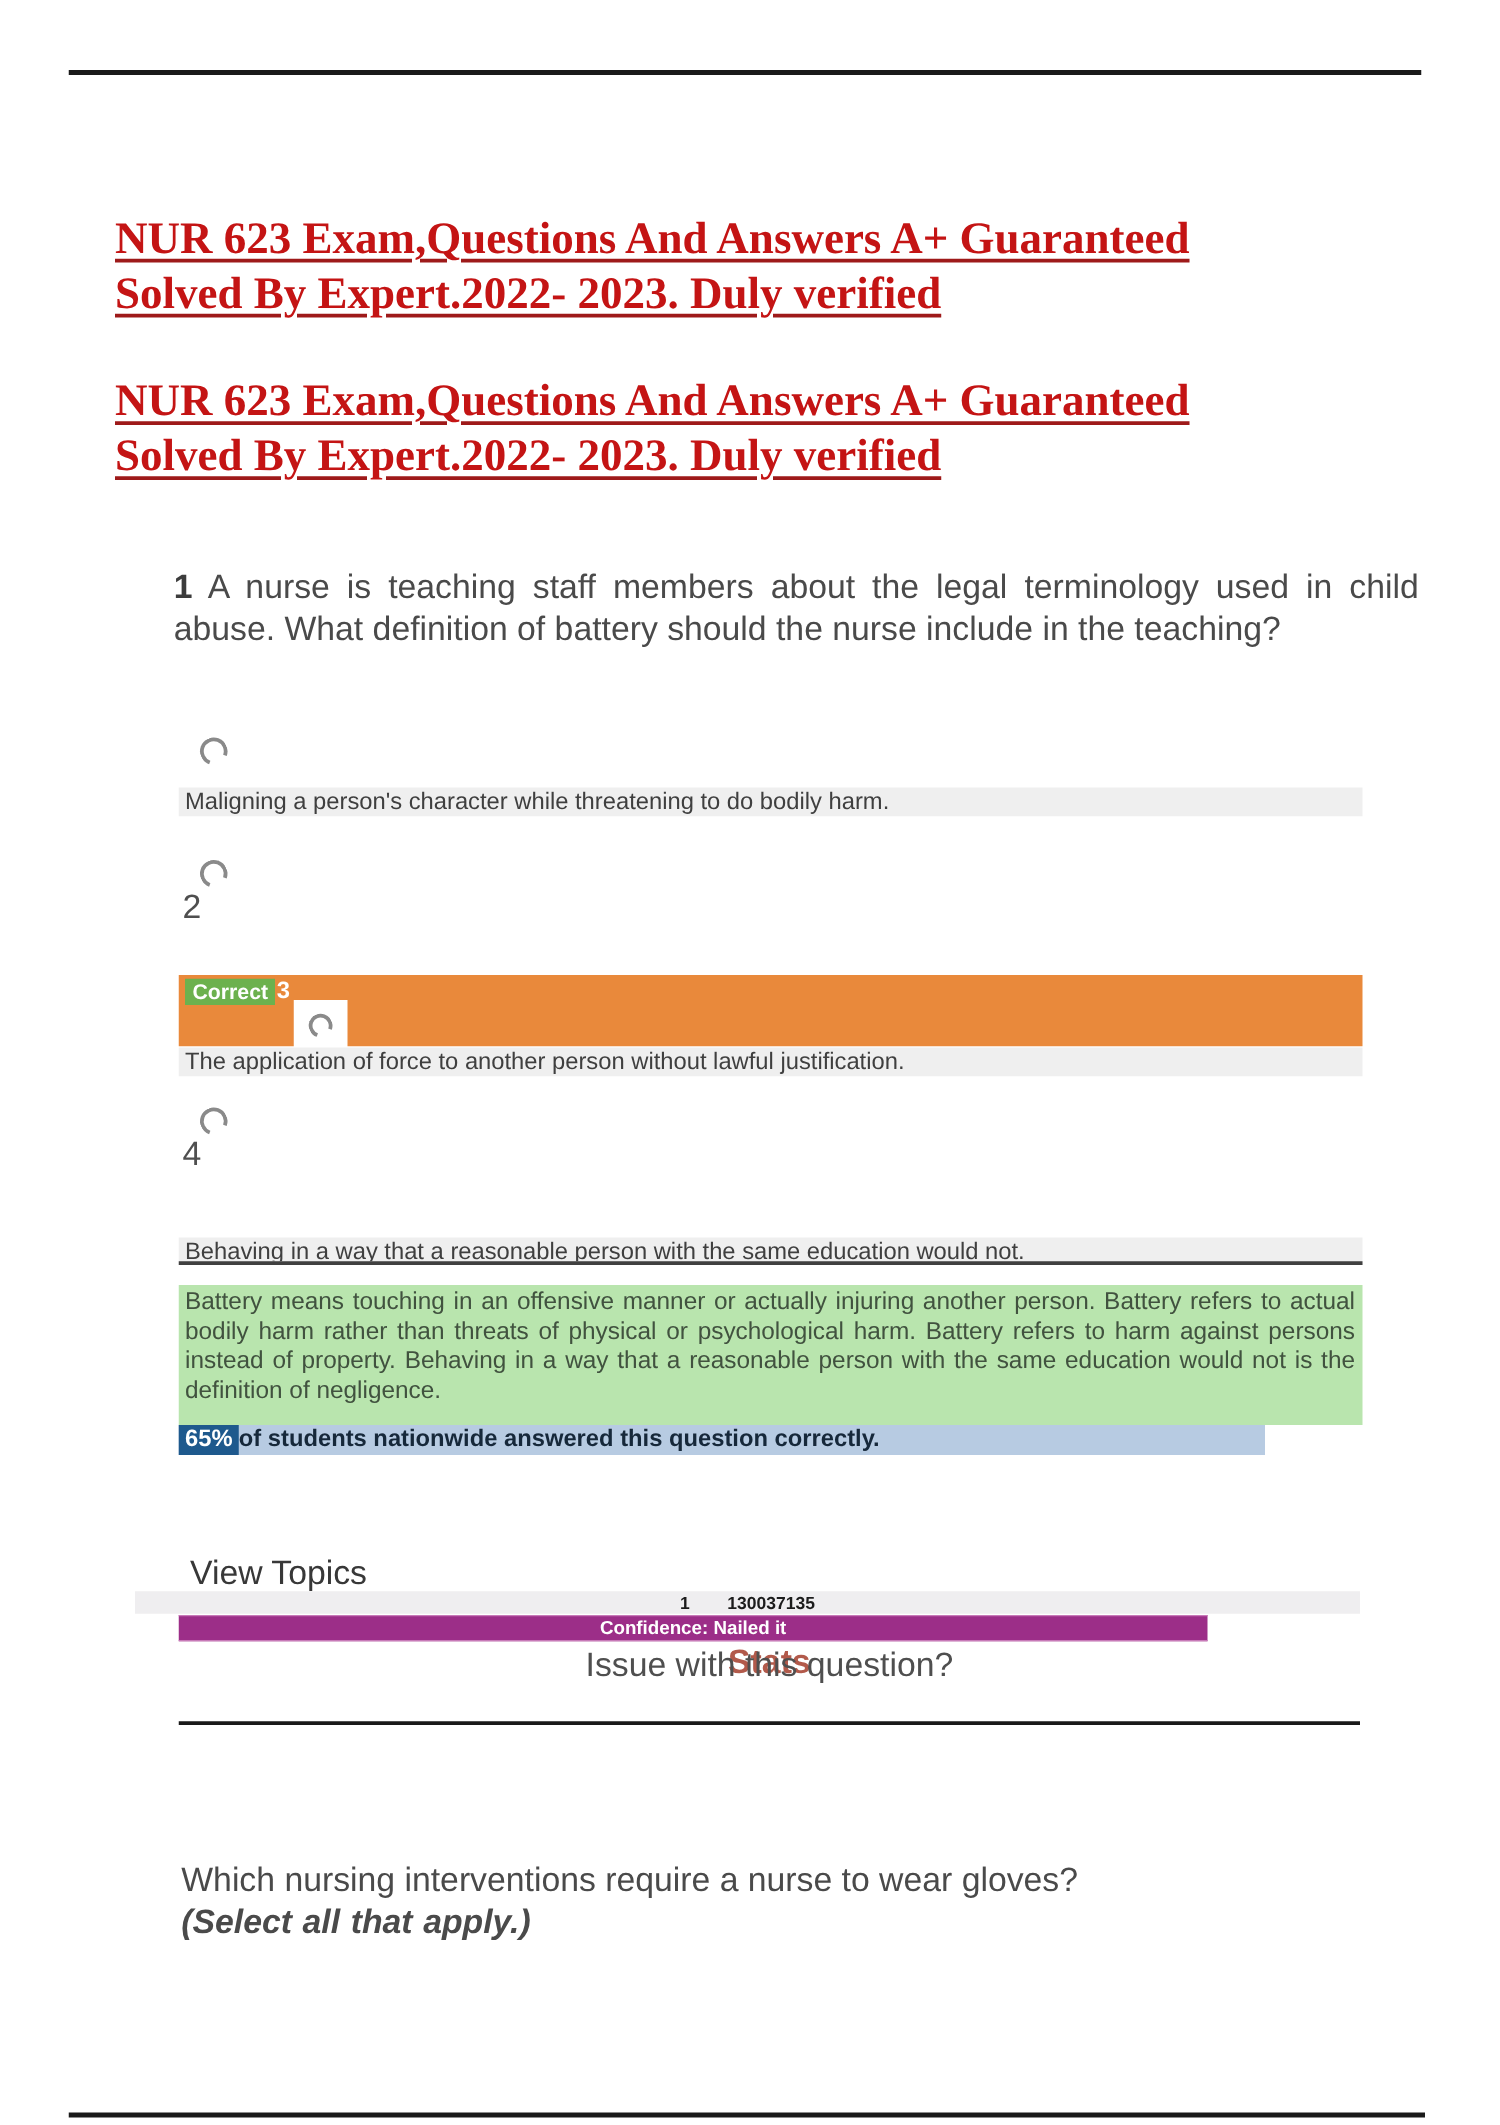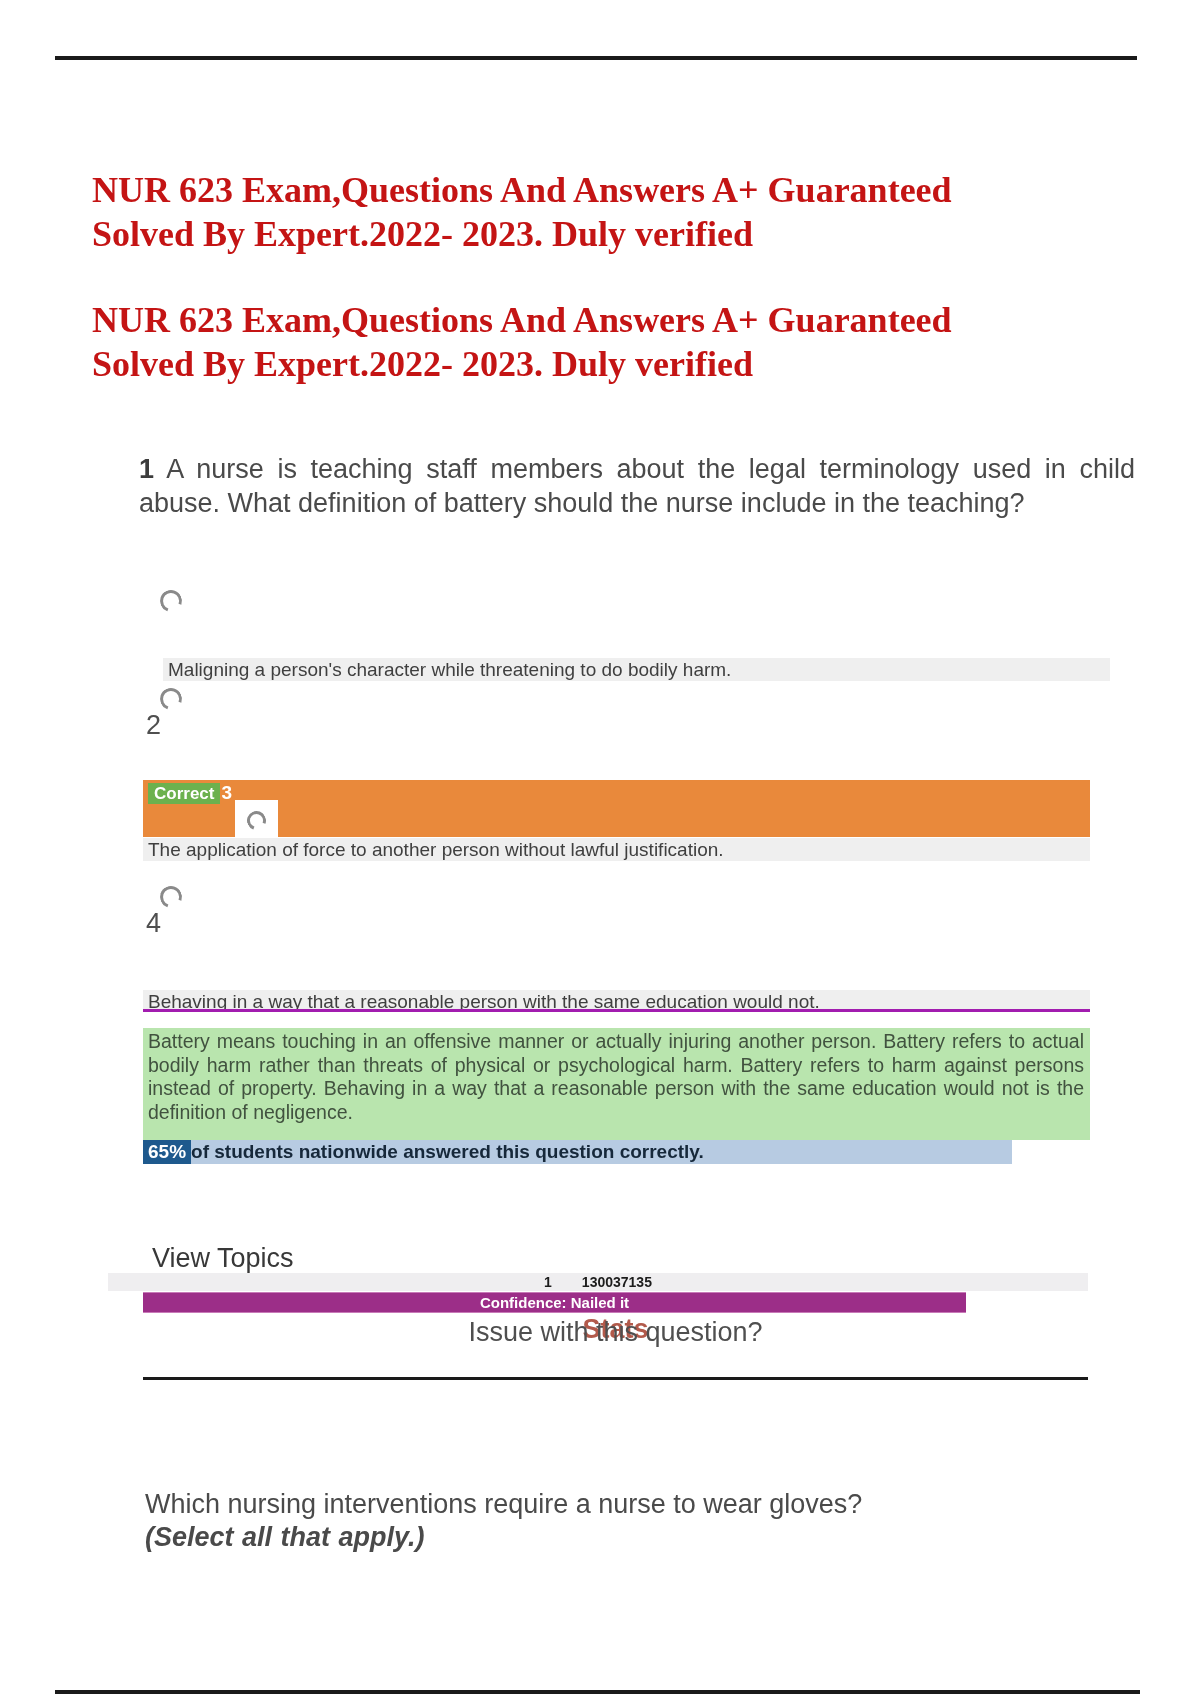--- a/index.html
+++ b/index.html
@@ -1,32 +1,32 @@
 <!DOCTYPE html>
 <html><head>
 <meta charset="utf-8">
 <style>
   html,body{margin:0;padding:0;background:#ffffff;}
   .page{position:relative;width:1200px;height:1700px;background:#ffffff;overflow:hidden;
         font-family:"Liberation Sans",sans-serif;}
   .rule{position:absolute;background:#1a1a1a;}
   .heading{position:absolute;left:92px;width:960px;
            font-family:"Liberation Serif",serif;font-weight:bold;font-size:36px;line-height:44px;
-           color:#c41414;text-decoration-color:#9e1a1a;
+           color:#c41414;text-decoration:underline;text-decoration-color:#9e1a1a;
            text-decoration-thickness:3px;text-underline-offset:5px;}
   .question{position:absolute;left:99px;width:996px;font-size:27px;line-height:34px;
             color:#4a4a4a;text-align:justify;margin-left:40px;}
   .question b{color:#3c3c3c;}
   .radio{position:absolute;width:16px;height:16px;border:3px solid #8a8a8a;border-radius:50%;
          border-bottom-color:transparent;transform:rotate(-25deg);background:transparent;}
   .num-label{position:absolute;left:146px;font-size:27px;color:#4f4f4f;}
   .opt-bar{position:absolute;left:143px;width:947px;height:23px;background:#efefef;
            font-size:19px;line-height:23px;color:#3f3f3f;padding-left:5px;box-sizing:border-box;
            white-space:nowrap;overflow:hidden;}
-  .opt-underline{border-bottom:3px solid #a21caf;height:22px;}
+  .opt-underline{border-bottom:3px solid #404040;height:22px;}
   .orange-bar{position:absolute;left:143px;top:780px;width:947px;height:57px;background:#e9893b;}
   .chip-row{position:absolute;left:5px;top:2px;display:flex;align-items:flex-end;}
   .chip{background:#6cb14e;color:#ffffff;font-weight:bold;font-size:17px;line-height:19px;
         padding:1px 6px;}
   .chip-num{color:#ffffff;font-weight:bold;font-size:19px;margin-left:1px;}
   .white-box{position:absolute;left:92px;top:20px;width:43px;height:41px;background:#ffffff;
              display:flex;align-items:center;justify-content:center;}
   .white-box .radio{position:static;width:13px;height:13px;border-width:3px;}
   .green-box{position:absolute;left:143px;top:1028px;width:947px;background:#b9e5ae;
              color:#41523f;font-size:19.5px;line-height:23.5px;padding:2px 6px 16px 5px;
@@ -61,21 +61,21 @@
   <div class="heading" style="top:168px;">NUR 623 Exam,Questions And Answers A+ Guaranteed Solved By Expert.2022- 2023. Duly verified</div>
 
   <div class="heading" style="top:298px;">NUR 623 Exam,Questions And Answers A+ Guaranteed Solved By Expert.2022- 2023. Duly verified</div>
 
   <div class="question" style="top:452px;">
     <b>1</b>
     <span>A nurse is teaching staff members about the legal terminology used in child abuse. What definition of battery should the nurse include in the teaching?</span>
   </div>
 
   <span class="radio" style="left:160px;top:590px;"></span>
-  <div class="opt-bar" style="top:658px;margin-left:20px;">Maligning a person's character while threatening to do bodily harm.</div>
+  <div class="opt-bar" style="top:630px;">Maligning a person's character while threatening to do bodily harm.</div>
 
   <span class="radio" style="left:160px;top:688px;"></span>
   <div class="num-label" style="top:710px;">2</div>
 
   <div class="orange-bar">
     <div class="chip-row">
       <span class="chip">Correct</span>
       <span class="chip-num">3</span>
     </div>
     <div class="white-box">

